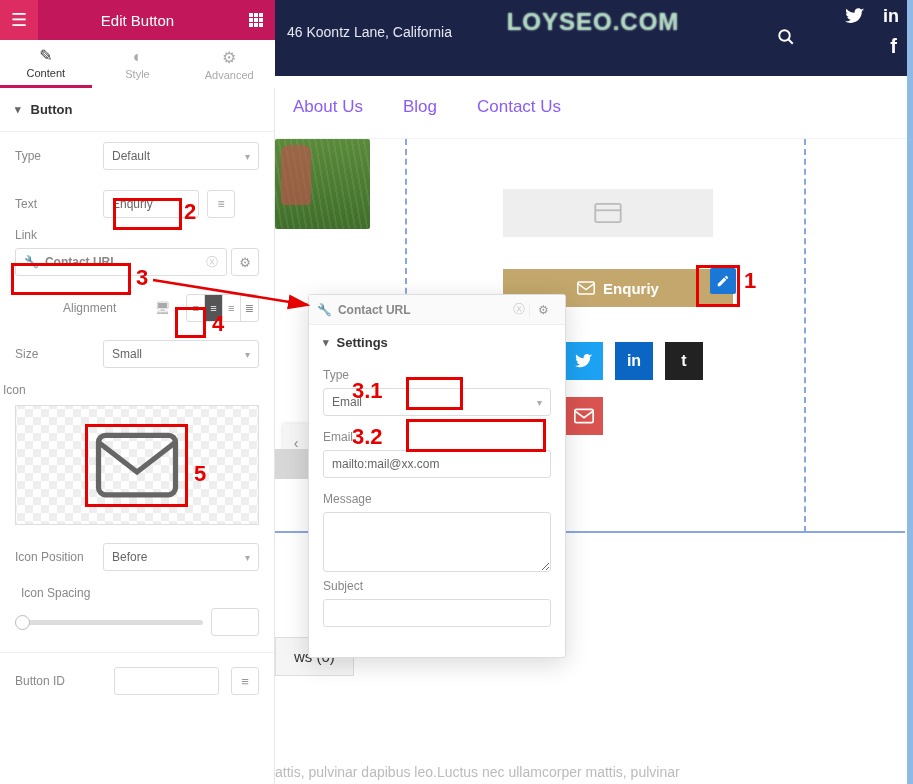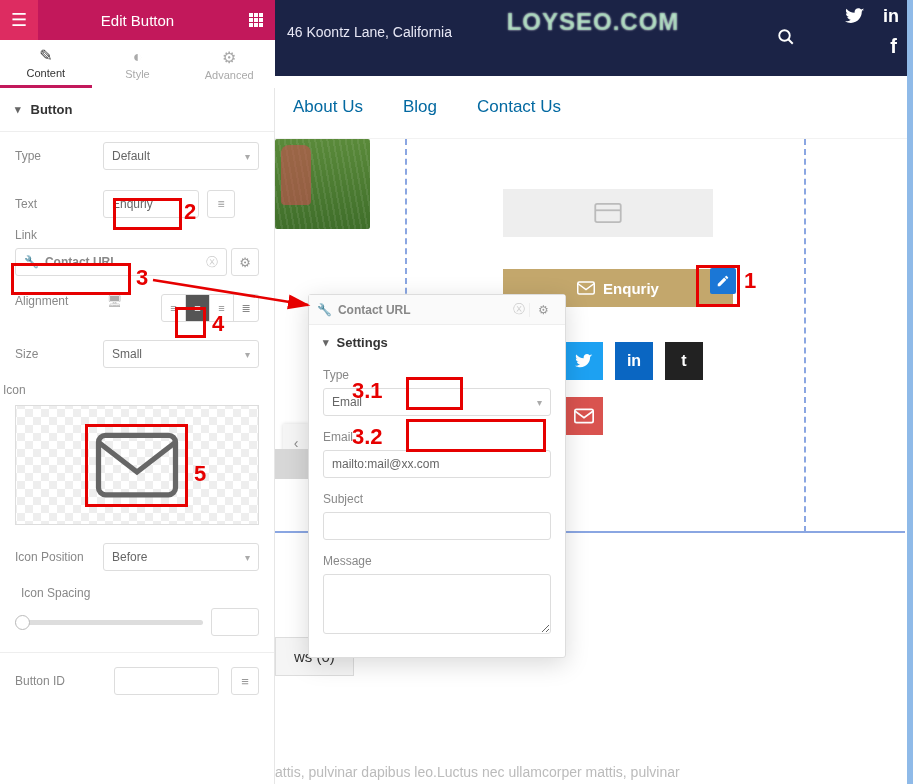--- a/index.html
+++ b/index.html
@@ -32,21 +32,21 @@
 
 .link-group { padding: 0 15px 10px; }
 .link-label { color: #888; font-size: 12px; margin-bottom: 6px; }
 .link-row { display: flex; gap: 4px; }
 .link-main { flex: 1; display: flex; align-items: center; border: 1px solid #ddd; border-radius: 3px; height: 28px; padding: 0 8px; gap: 6px; position: relative; }
 .link-main .wrench { color: #aaa; font-size: 12px; }
 .link-main .label { color: #888; font-weight: 600; font-size: 12px; flex: 1; }
 .link-clear { color: #ccc; font-size: 12px; cursor: pointer; }
 .link-gear { width: 28px; height: 28px; border: 1px solid #ddd; border-radius: 3px; display: flex; align-items: center; justify-content: center; color: #999; cursor: pointer; }
 
-.align-row { display: flex; align-items: flex-start; padding: 8px 15px; gap: 8px; }
+.align-row { display: flex; align-items: center; padding: 8px 15px; gap: 8px; margin-left: 48px; }
 .align-btns { display: flex; gap: 0; border: 1px solid #ddd; border-radius: 3px; overflow: hidden; }
 .align-btn { width: 24px; height: 26px; display: flex; align-items: center; justify-content: center; color: #888; border-right: 1px solid #ddd; cursor: pointer; font-size: 11px; }
 .align-btn:last-child { border-right: none; }
 .align-btn.active { background: #555; color: #fff; }
 .resp-icon { color: #aaa; font-size: 12px; margin-left: 4px; }
 
 .icon-preview { margin: 8px 15px; height: 120px; background: repeating-conic-gradient(#eee 0% 25%, #fff 0% 50%) 50% / 16px 16px; border: 1px solid #ddd; display: flex; align-items: center; justify-content: center; }
 .icon-preview svg { width: 90px; height: 70px; stroke: #666; stroke-width: 6; fill: none; }
 
 .slider-row { padding: 8px 15px; display: flex; align-items: center; gap: 8px; }
@@ -62,21 +62,21 @@
 
 .preview { position: absolute; left: 275px; top: 0; right: 2px; bottom: 0; overflow: hidden; }
 .scrollbar { position: absolute; right: 0; top: 0; width: 6px; height: 100%; background: #8fbae8; z-index: 200; }
 .topbar { height: 76px; background: #1b2346; color: #fff; position: relative; display: flex; align-items: flex-start; padding: 8px 12px; }
 .addr { color: #e7e7f5; font-size: 14px; margin-top: 16px; }
 .watermark { position: absolute; left: 50%; transform: translateX(-50%); top: 8px; font-size: 24px; font-weight: 800; color: rgba(120,200,150,0.5); letter-spacing: 1px; text-shadow: 0 0 2px #fff; }
 .socials { position: absolute; right: 12px; top: 6px; display: flex; flex-direction: column; gap: 4px; align-items: flex-end; color: #fff; }
 .socials-row { display: flex; gap: 18px; font-size: 18px; }
 
 .navbar { height: 63px; background: #fff; display: flex; align-items: center; gap: 40px; padding: 0 18px; border-bottom: 1px solid rgba(0,0,0,0.05); position: relative; }
-.nav-link { color: #0369a1; font-size: 17px; cursor: pointer; }
+.nav-link { color: #8b5cf6; font-size: 17px; cursor: pointer; }
 .info-btn { position: absolute; right: 0; top: 0; height: 63px; width: 215px; background: #c3a76c; color: #fff; display: flex; align-items: center; justify-content: center; gap: 16px; font-size: 16px; text-align: center; line-height: 1.1; }
 .info-btn .arrow { font-size: 18px; }
 
 .canvas { position: absolute; top: 139px; left: 0; right: 0; bottom: 0; }
 .dashed-v { position: absolute; top: 0; bottom: 252px; border-left: 2px dashed #8aa6e2; }
 .dashed-v.l1 { left: 130px; }
 .dashed-v.l2 { left: 529px; }
 .dashed-h { position: absolute; left: 0; right: 6px; border-top: 2px solid #8aa6e2; }
 .dashed-h.bot { top: 392px; }
 
@@ -376,27 +376,27 @@
       <span class="p-label">Type</span>
       <div class="p-select">
         <span>Email</span>
         <span class="chev">▾</span>
       </div>
     </div>
     <div class="p-row">
       <span class="p-label">Email</span>
       <input class="p-input" value="mailto:mail@xx.com" style="">
     </div>
+    <div class="p-row" style="margin-bottom:4px;">
+      <span class="p-label">Message</span>
+      <textarea class="p-textarea" style=""></textarea>
+    </div>
     <div class="p-row">
       <span class="p-label">Subject</span>
       <input class="p-input" style="">
-    </div>
-    <div class="p-row" style="margin-bottom:4px;">
-      <span class="p-label">Message</span>
-      <textarea class="p-textarea" style=""></textarea>
     </div>
   </div>
 </div>
 
 <div class="anno-box" style="left:696px; top:265px; width:44px; height:42px;"></div>
 <span class="anno-num" style="left:744px; top:268px;">1</span>
 
 <div class="anno-box" style="left:113px; top:198px; width:69px; height:32px;"></div>
 <span class="anno-num" style="left:184px; top:199px;">2</span>
 

